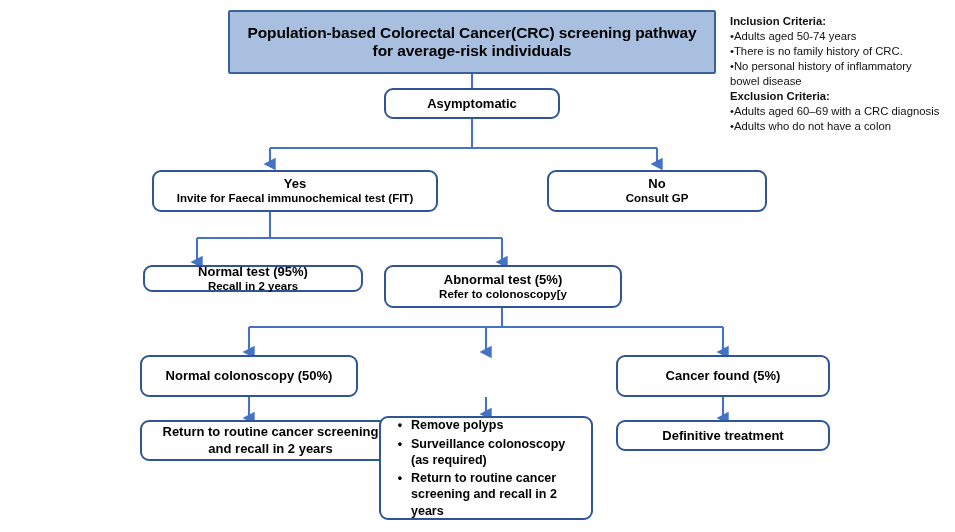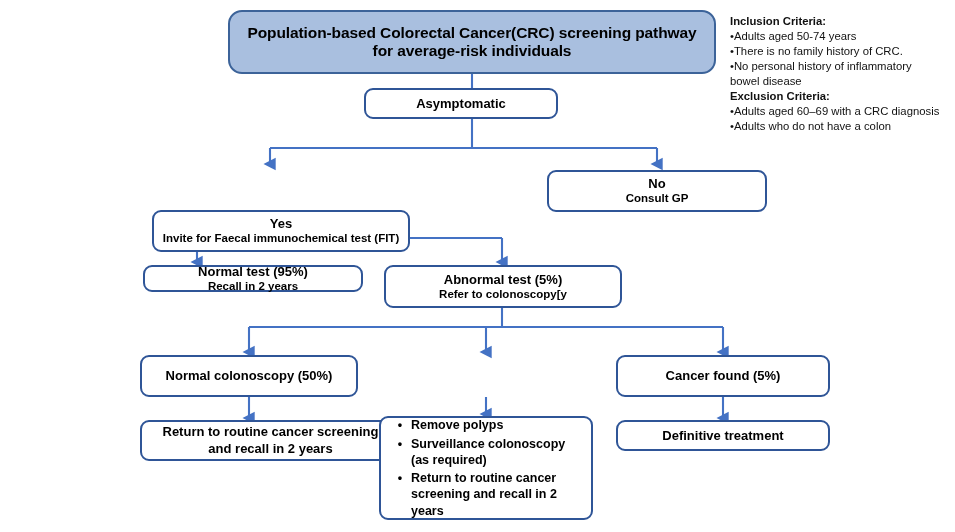--- a/index.html
+++ b/index.html
@@ -35,21 +35,21 @@
     align-items: center;
     justify-content: center;
     text-align: center;
     color: #000000;
     line-height: 1.18;
     padding: 2px 6px;
   }
   .node.title-node {
     background: #A9BFDF;
     border: 2px solid #3C6399;
-    border-radius: 14px;
+    border-radius: 2px;
   }
   .title-line {
     font-weight: bold;
     font-size: 15.5px;
     letter-spacing: -0.1px;
     white-space: nowrap;
   }
   .hdr {
     font-weight: bold;
     font-size: 13px;
@@ -145,25 +145,25 @@
       <line x1="486" y1="397" x2="486" y2="414" marker-end="url(#arrowhead)"></line>
       <line x1="723" y1="397" x2="723" y2="418" marker-end="url(#arrowhead)"></line>
     </g>
   </svg>
 
   <div class="node title-node" style="left:228px; top:10px; width:488px; height:64px;">
     <div class="title-line">Population-based Colorectal Cancer(CRC) screening pathway</div>
     <div class="title-line">for average-risk individuals</div>
   </div>
 
-  <div class="node" style="left:364px; top:88px; width:194px; height:31px;border-radius:9px;">
+  <div class="node" style="left:384px; top:88px; width:176px; height:31px;border-radius:9px;">
     <div class="single-bold">Asymptomatic</div>
   </div>
 
-  <div class="node" style="left:152px; top:170px; width:258px; height:42px;margin-top:40px;">
+  <div class="node" style="left:152px; top:170px; width:286px; height:42px;">
     <div class="hdr">Yes</div>
     <div class="sub">Invite for Faecal immunochemical test (FIT)</div>
   </div>
 
   <div class="node" style="left:547px; top:170px; width:220px; height:42px;">
     <div class="hdr">No</div>
     <div class="sub">Consult GP</div>
   </div>
 
   <div class="node" style="left:143px; top:265px; width:220px; height:27px;">

